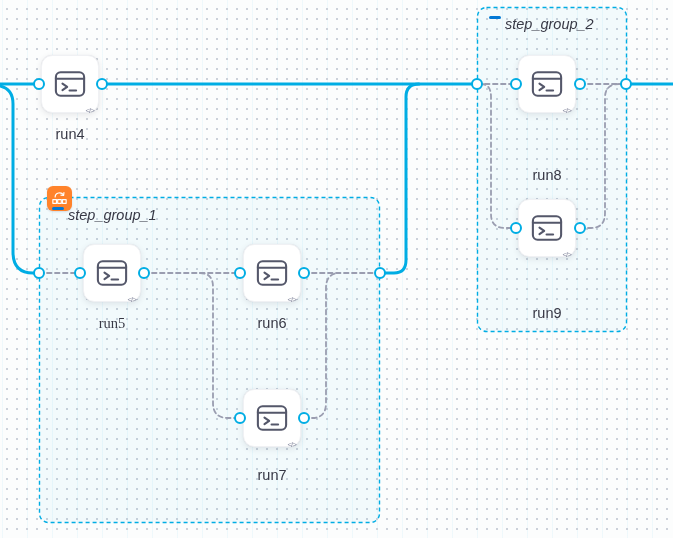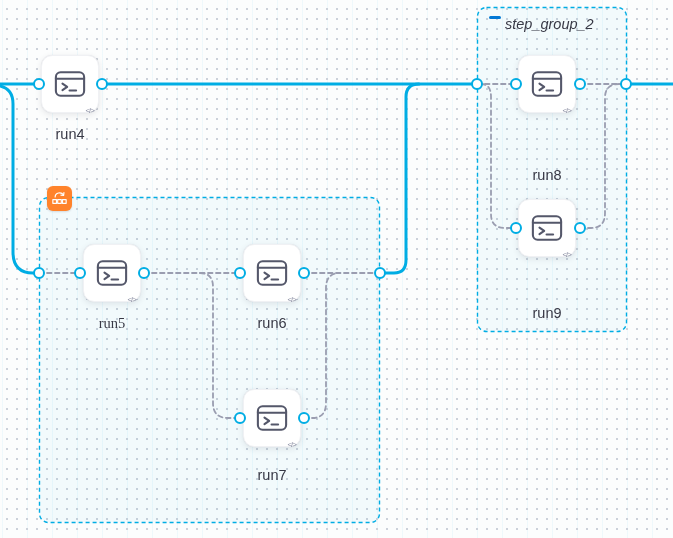--- a/index.html
+++ b/index.html
@@ -83,20 +83,24 @@
     <svg width="19" height="19" viewBox="0 0 24 24">
       <g fill="none" stroke="#ffffff" stroke-width="1.5" stroke-linecap="round" stroke-linejoin="round">
         <rect x="3.6" y="13.5" width="4.6" height="4.6"></rect>
         <rect x="9.7" y="13.5" width="4.6" height="4.6"></rect>
         <rect x="15.8" y="13.5" width="4.6" height="4.6"></rect>
         <path d="M6.5 10 A 5.6 5.2 0 0 1 17 7.6"></path>
         <path d="M17.6 4.6 L17.2 8.2 L13.8 7.8"></path>
       </g>
     </svg>
   </div>
+  <div class="group-header" style="left:52px;top:207px;">
+    <span class="minus-icon"></span>
+    <span class="group-label">step_group_1</span>
+  </div>
 
   <div class="group-header" style="left:489px;top:16px;">
     <span class="minus-icon"></span>
     <span class="group-label">step_group_2</span>
   </div>
 
   <div class="node" style="left:41px;top:55px;">
     <svg width="32" height="28" viewBox="0 0 34 29">
       <g fill="none" stroke="#54576a" stroke-width="2.2" stroke-linecap="round" stroke-linejoin="round">
         <rect x="2" y="2" width="30" height="25" rx="5"></rect>

